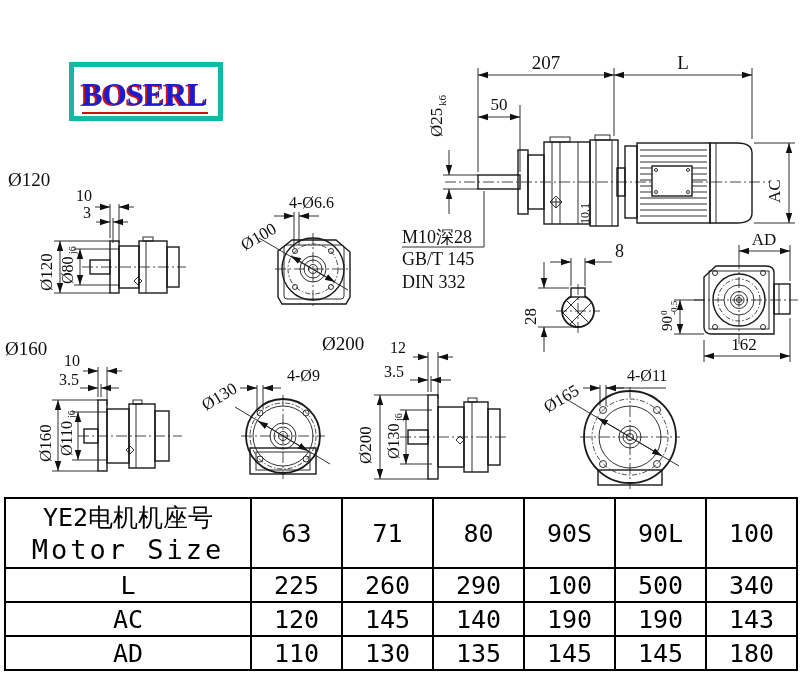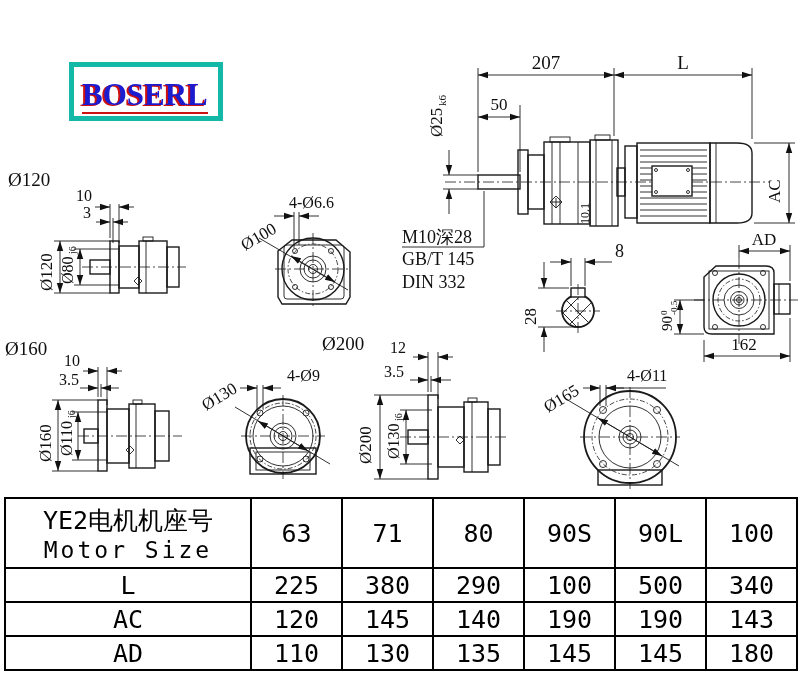--- a/index.html
+++ b/index.html
@@ -19,21 +19,21 @@
   svg .cl{fill:none;stroke:#1a1a1a;stroke-width:0.8;stroke-dasharray:11 3 2 3;}
   svg .cs{fill:none;stroke:#1a1a1a;stroke-width:0.8;stroke-dasharray:5 2 1.5 2;}
   svg .dim{fill:none;stroke:#1a1a1a;stroke-width:0.9;}
   svg text.d{font-family:"Liberation Serif","DejaVu Serif",serif;fill:#101010;}
   .dim-table{position:absolute;left:4px;top:497px;width:792px;border-collapse:collapse;
         table-layout:fixed;font-family:"DejaVu Sans Mono",monospace;color:#000;}
   .dim-table td{border:2px solid #000;text-align:center;vertical-align:middle;
         font-size:25px;padding:0;background:#fff;}
   .dim-table tr.hdr td{height:68px;}
   .dim-table tr.row td{height:32px;}
-  .hdr-en{font-size:23px;letter-spacing:3px;}
+  .hdr-en{font-size:27px;letter-spacing:3px;}
 </style>
 </head>
 <body>
 
 <div class="page">
 
   <div class="logo-box">
     <span class="logo-text">BOSERL</span>
   </div>
 
@@ -415,21 +415,21 @@
       <td>63</td>
       <td>71</td>
       <td>80</td>
       <td>90S</td>
       <td>90L</td>
       <td>100</td>
     </tr>
     <tr class="row">
       <td>L</td>
       <td>225</td>
-      <td>380</td>
+      <td>260</td>
       <td>290</td>
       <td>100</td>
       <td>500</td>
       <td>340</td>
     </tr>
     <tr class="row">
       <td>AC</td>
       <td>120</td>
       <td>145</td>
       <td>140</td>

